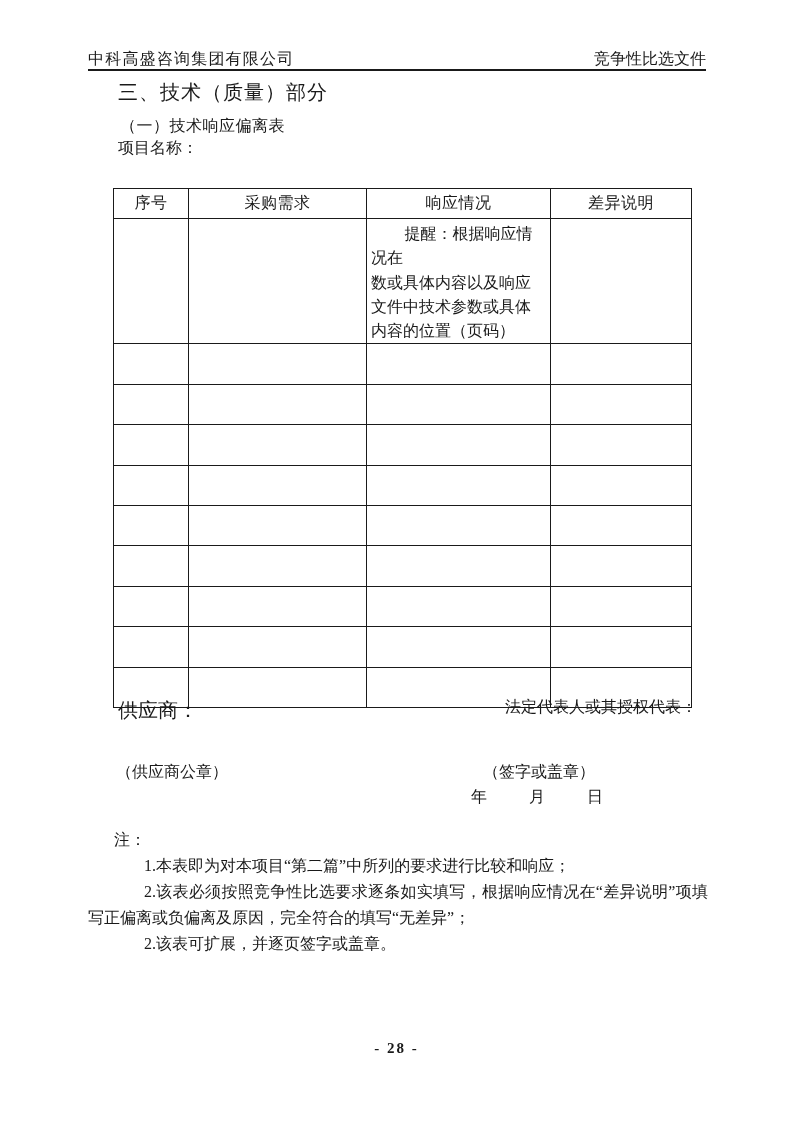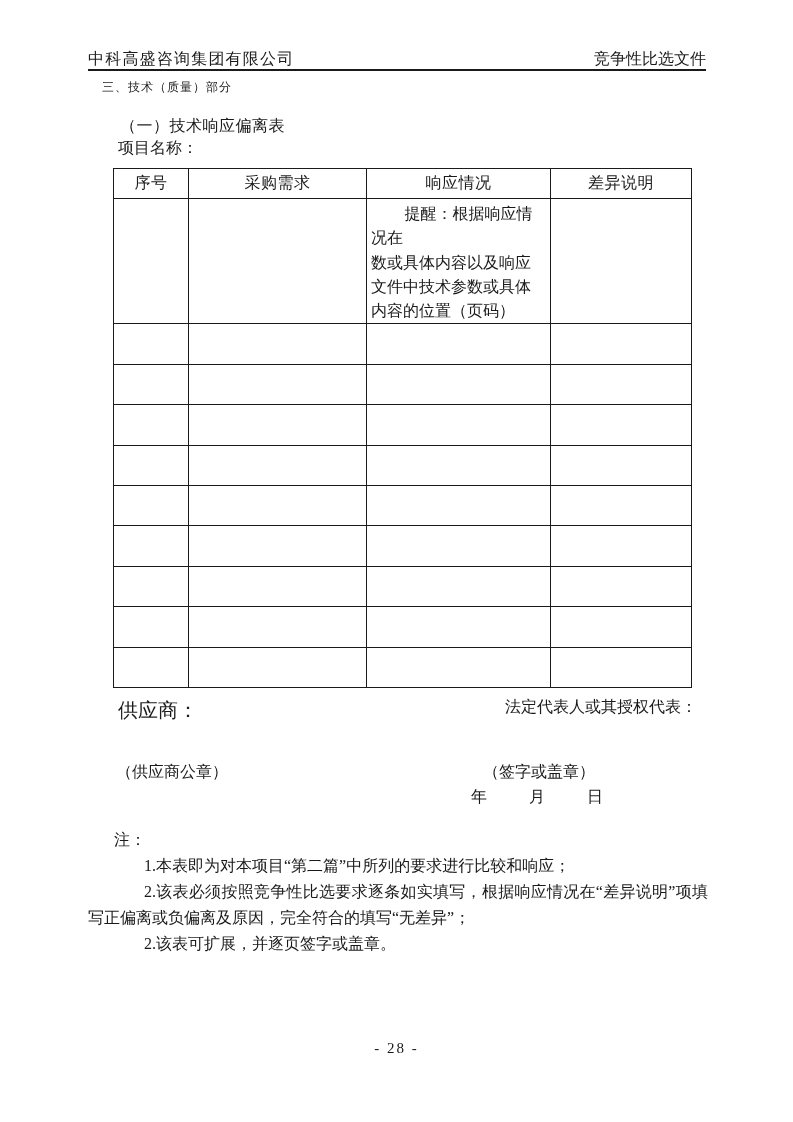--- a/index.html
+++ b/index.html
@@ -23,42 +23,42 @@
     justify-content: space-between;
     align-items: flex-end;
     font-size: 16px;
     line-height: 18px;
     border-bottom: 2px solid #1a1a1a;
     padding-bottom: 1px;
   }
   .doc-header .company { letter-spacing: 1.2px; }
   .section-title {
     position: absolute;
-    left: 102px;
+    left: 118px;
     top: 79px;
-    font-size: 12px;
+    font-size: 20px;
     letter-spacing: 1px;
   }
   .subsection-title {
     position: absolute;
     left: 120px;
     top: 116px;
     font-size: 16px;
     letter-spacing: 0.5px;
   }
   .project-name {
     position: absolute;
     left: 118px;
     top: 138px;
     font-size: 16px;
   }
   table.deviation {
     position: absolute;
     left: 113px;
-    top: 168px;
+    top: 188px;
     width: 578px;
     border-collapse: collapse;
     table-layout: fixed;
     padding-left: 44px;
   }
   table.deviation th, table.deviation td {
     border: 1px solid #1a1a1a;
     font-size: 16px;
     font-weight: normal;
   }
@@ -87,20 +87,21 @@
   .note-label { text-indent: 26px; }
   .note-item { text-indent: 56px; }
   .page-footer {
     position: absolute;
     left: 0;
     top: 1040px;
     width: 100%;
     text-align: center;
     font-size: 15px;
     letter-spacing: 2px;
+    font-weight: bold;
   }
 </style>
 </head>
 <body>
 
 <div class="page">
 
   <div class="doc-header">
     <span class="company">中科高盛咨询集团有限公司</span>
     <span class="doc-type">竞争性比选文件</span>

